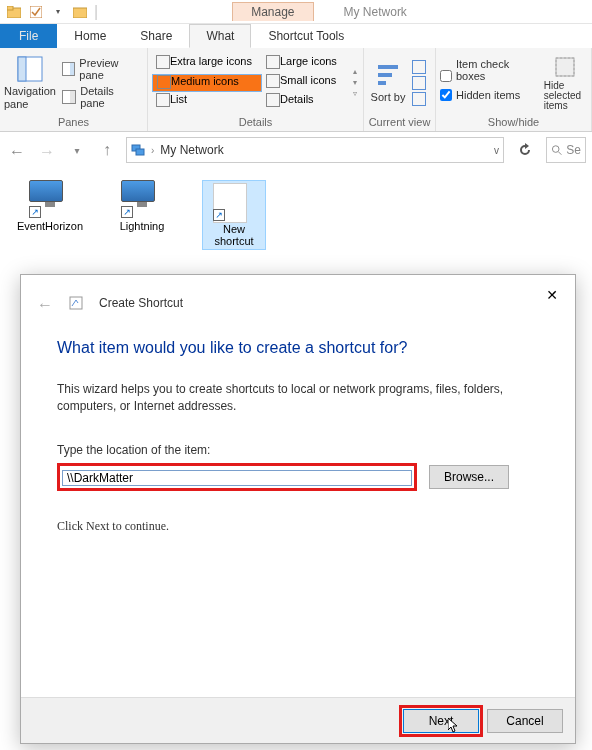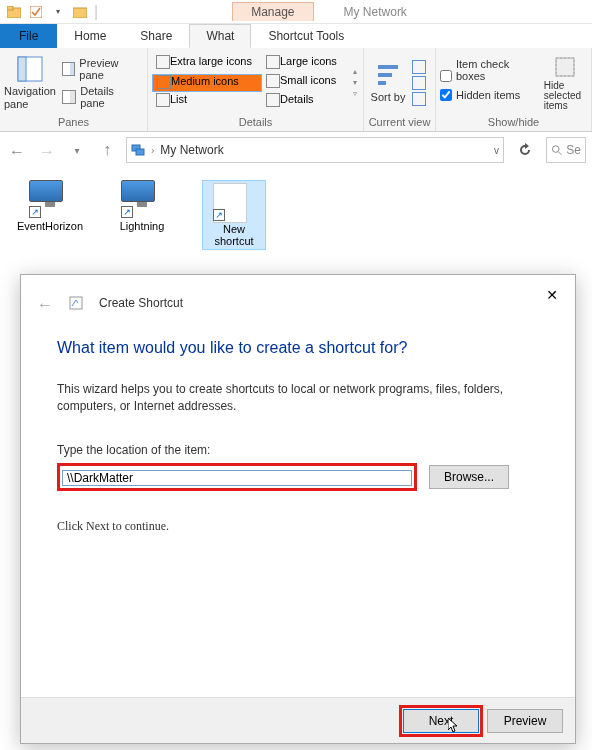--- a/index.html
+++ b/index.html
@@ -8,21 +8,21 @@
 
 .titlebar { height: 24px; background: #fff; display: flex; align-items: center; border-bottom: 1px solid #e5e5e5; }
 .titlebar .qat { display: flex; gap: 6px; padding: 0 6px; align-items: center; }
 .qat-icon { width: 16px; height: 16px; display: flex; align-items: center; justify-content: center; }
 .titlebar-tab { background: #fce4d6; padding: 2px 18px; font-size: 12px; color: #555; margin-left: 128px; border-top: 1px solid #e5b899; border-left: 1px solid #e5b899; border-right: 1px solid #e5b899; }
 .window-title { font-size: 12px; color: #888; margin-left: 30px; }
 
 
 .tabs { height: 24px; display: flex; align-items: stretch; background: #fff; }
 .tab { padding: 3px 16px; font-size: 12px; color: #333; display: flex; align-items: center; border: 1px solid transparent; }
-.tab.file { background: #1979ca; color: #0f172a; padding: 1px 18px; }
+.tab.file { background: #1979ca; color: #e5e5e5; padding: 1px 18px; }
 .tab.active { border: 1px solid #d0d0d0; border-bottom: 1px solid #f5f5f5; background: #f5f5f5; }
 
 
 .ribbon { height: 84px; background: #f5f5f5; border-bottom: 1px solid #d0d0d0; display: flex; }
 .ribbon-group { border-right: 1px solid #e0e0e0; padding: 2px 4px; display: flex; flex-direction: column; justify-content: space-between; }
 .ribbon-group-label { font-size: 11px; color: #666; text-align: center; padding: 1px 0; }
 .ribbon-content { display: flex; flex: 1; gap: 4px; }
 .big-btn { display: flex; flex-direction: column; align-items: center; justify-content: center; width: 56px; font-size: 11px; color: #333; gap: 2px; }
 .big-icon { width: 28px; height: 28px; }
 .pane-opts { display: flex; flex-direction: column; gap: 2px; justify-content: center; }
@@ -305,15 +305,15 @@
   </div>
   <div class="wiz-footer">
     <div class="wiz-btn primary hl-red">
       <span>Next</span>
       <span class="cursor">
         <svg width="14" height="16" viewBox="0 0 14 16">
             <path d="M0 0 L0 12 L3 9 L5 14 L7 13 L5 8 L9 8 Z" fill="#fff" stroke="#000" stroke-width="1"></path>
           </svg>
       </span>
     </div>
-    <div class="wiz-btn">Preview</div>
+    <div class="wiz-btn">Cancel</div>
   </div>
 </div>
 
 </body></html>

